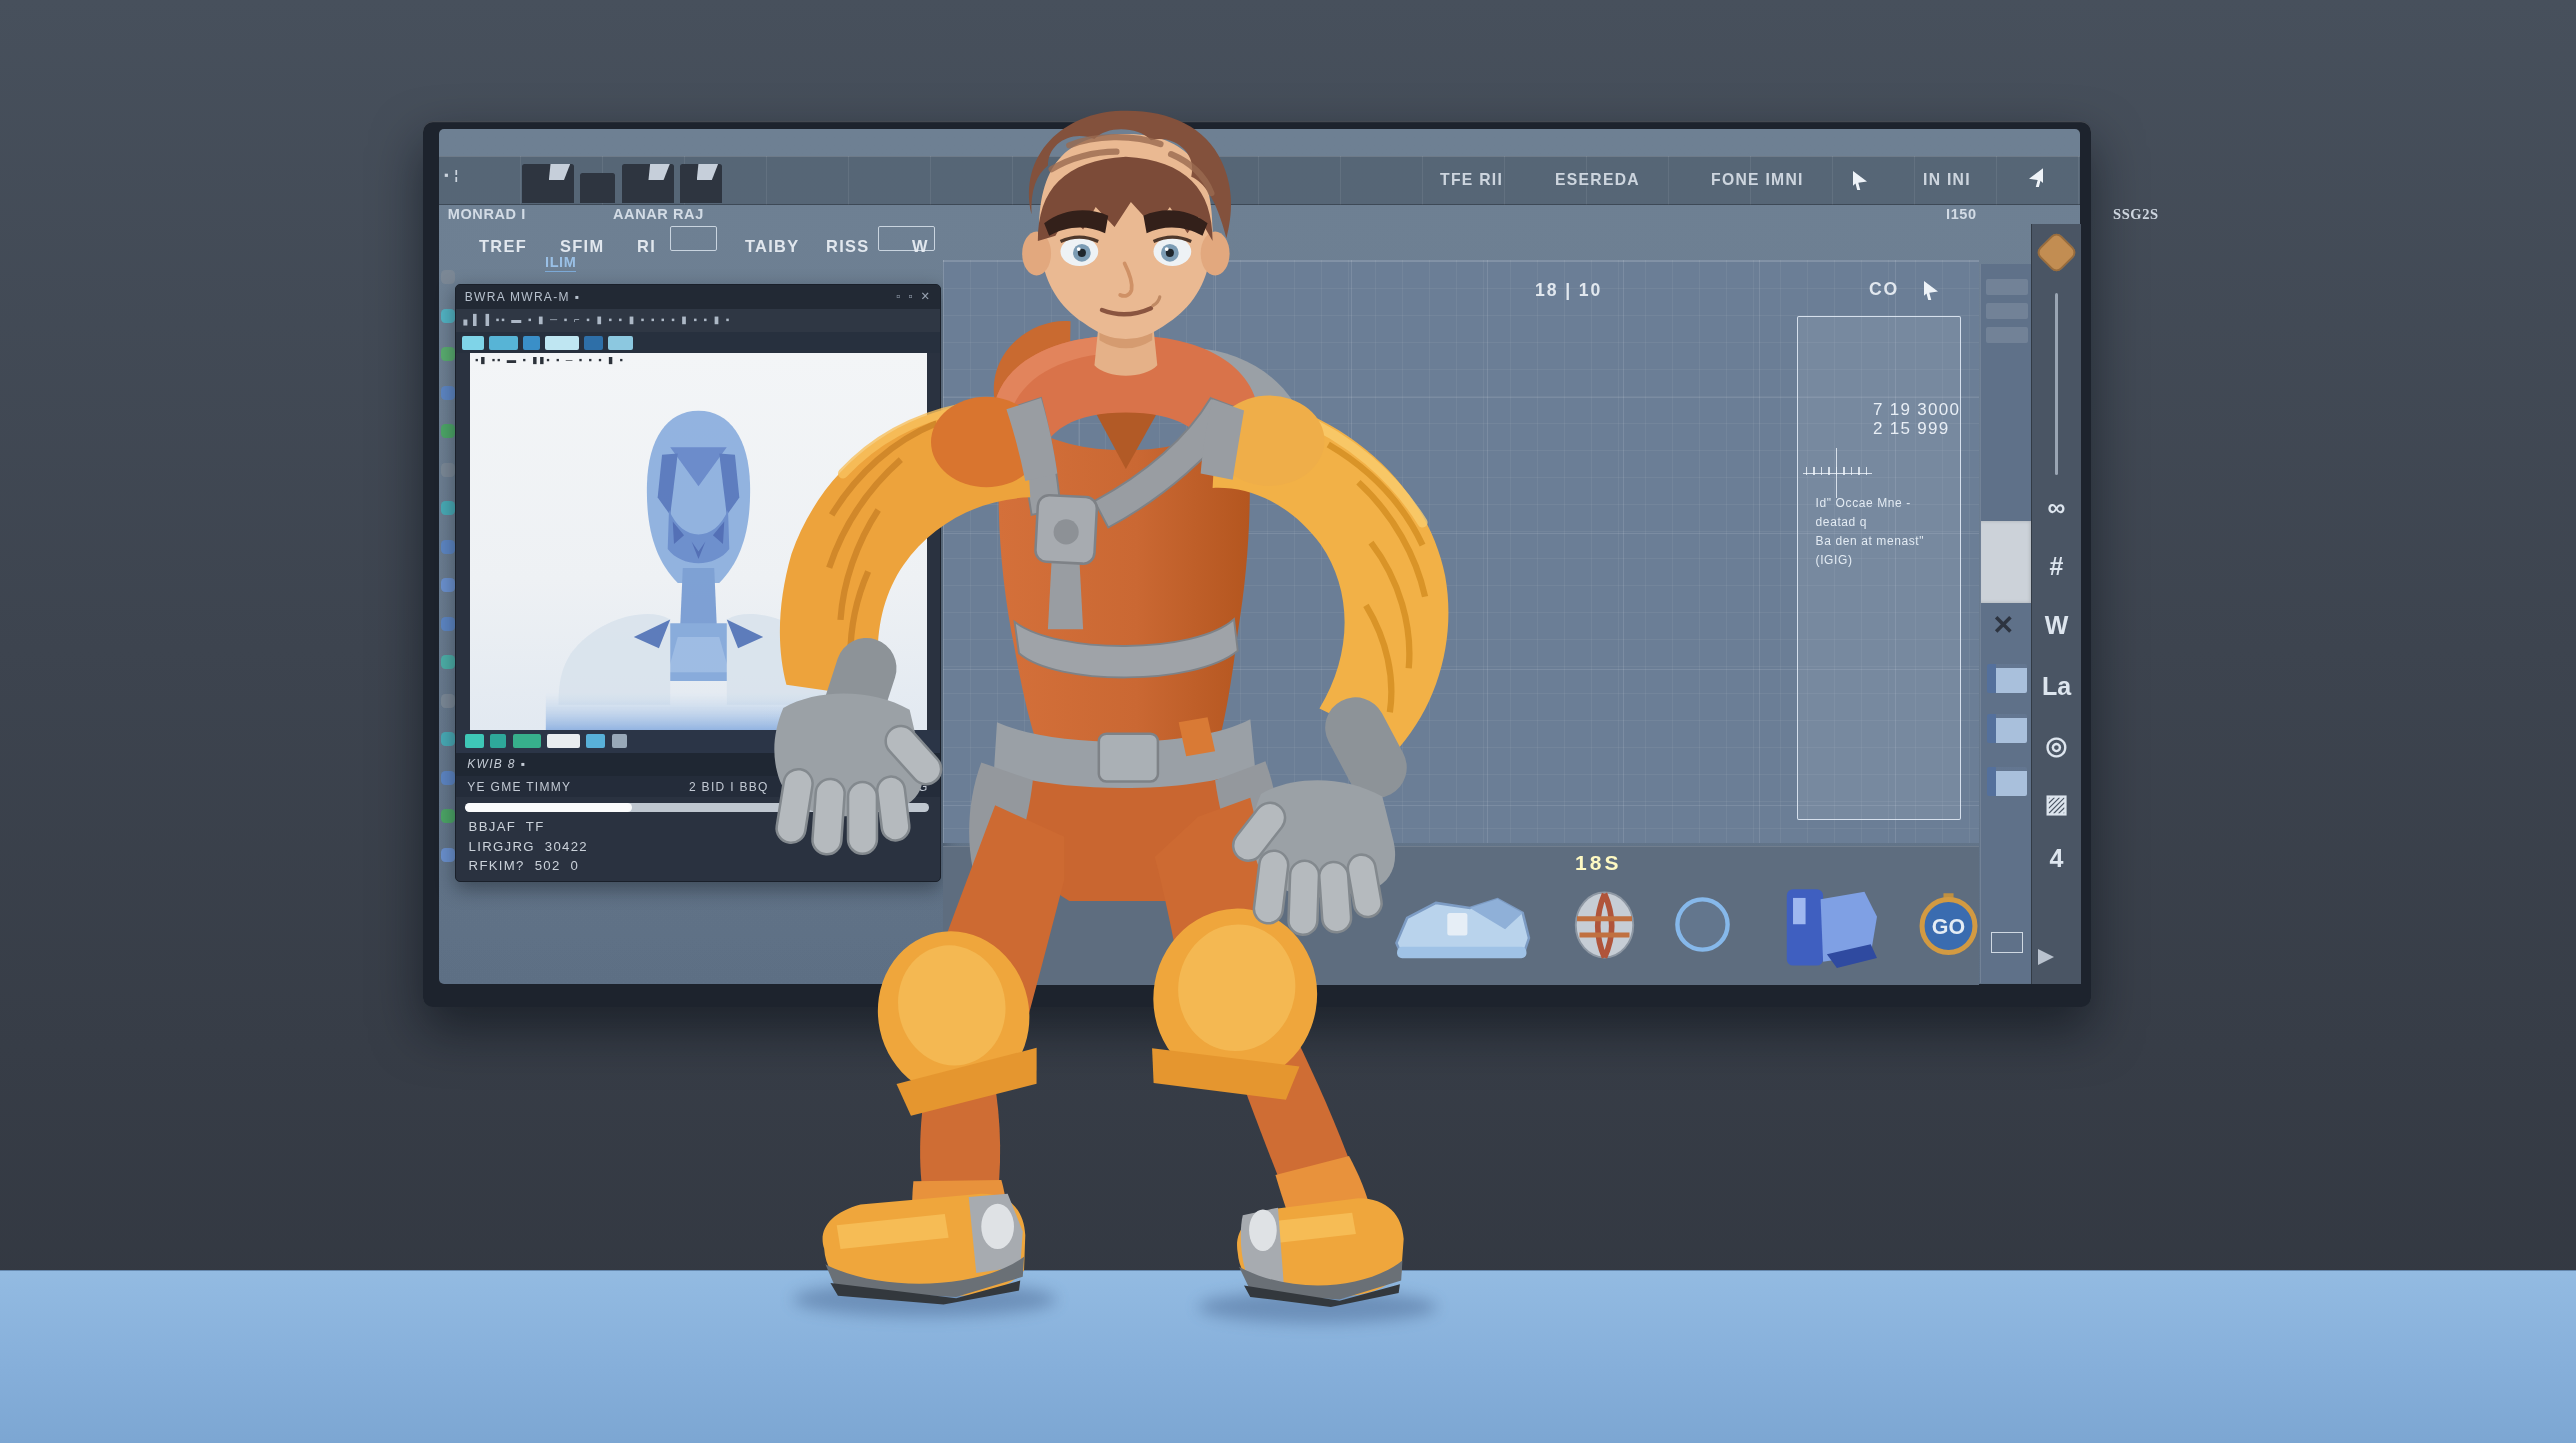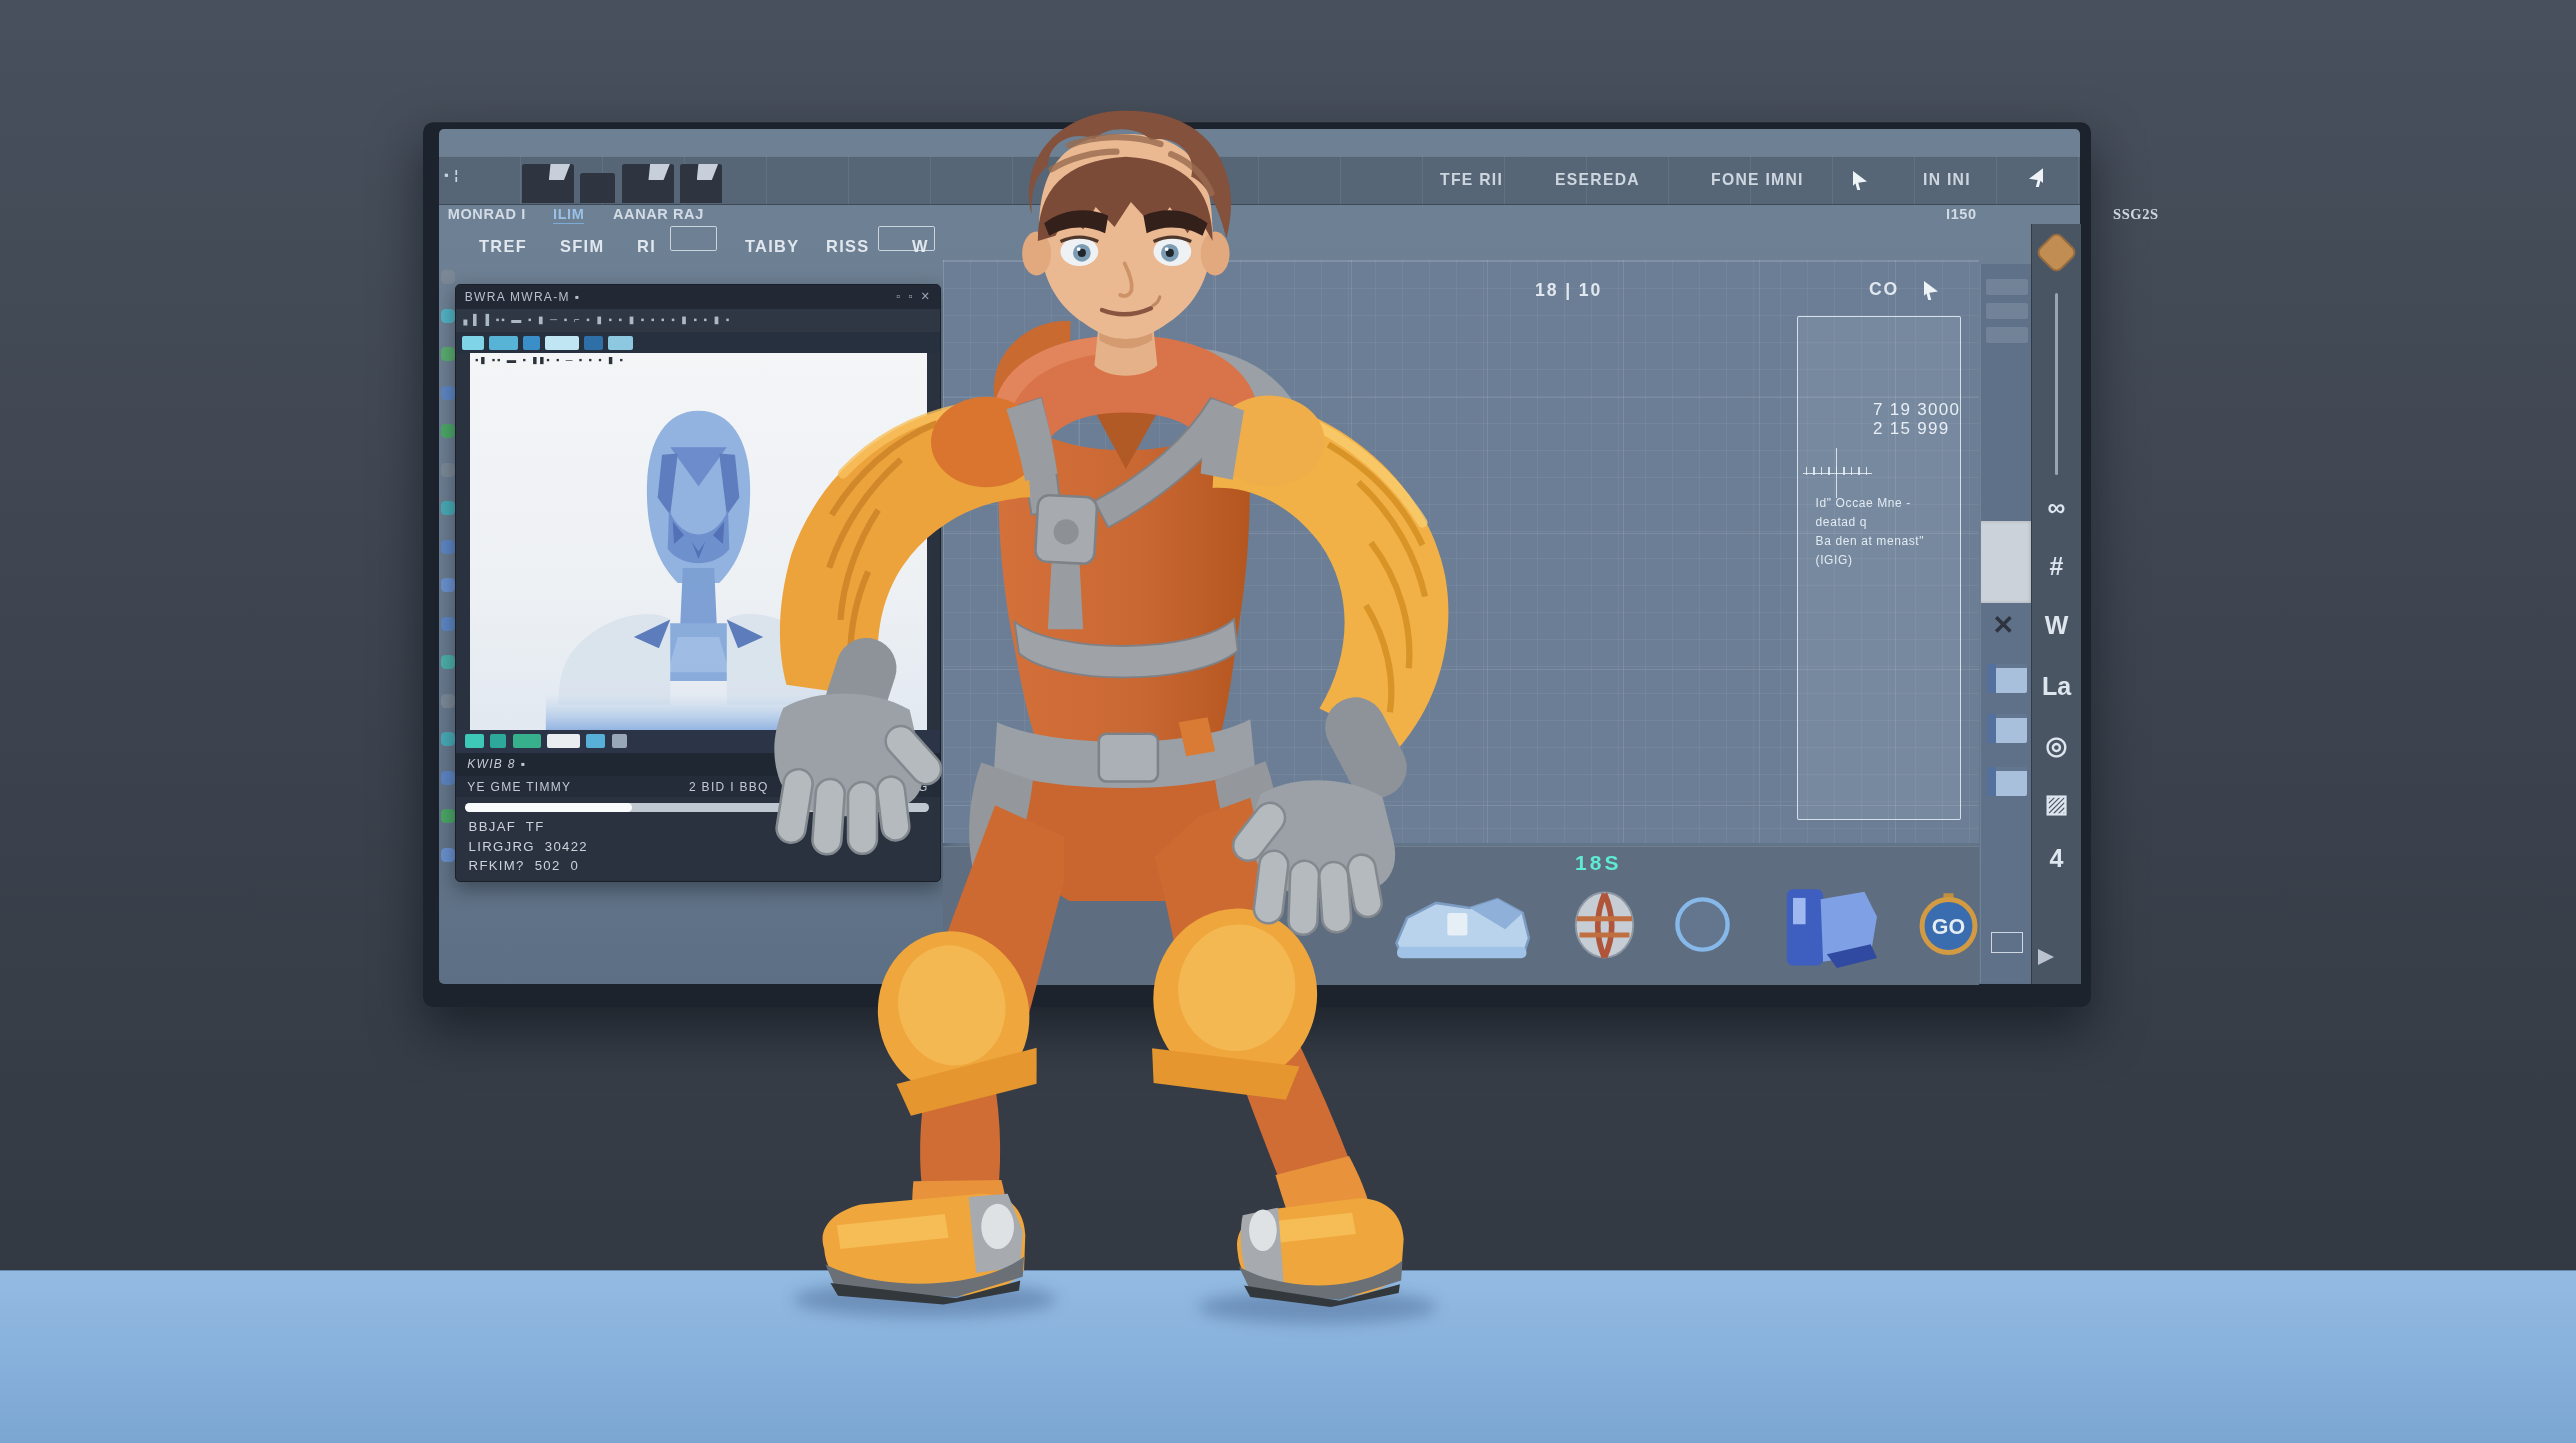--- a/index.html
+++ b/index.html
@@ -96,21 +96,21 @@
   .bp-cross-h{position:absolute;left:5px;top:156px;width:69px;height:1.3px;background:rgba(240,246,252,.8);}
   .bp-cross-v{position:absolute;left:38px;top:131px;width:1.3px;height:50px;background:rgba(240,246,252,.8);}
   .bp-ticks{position:absolute;left:7.5px;top:150px;width:63px;height:7.5px;
       background:repeating-linear-gradient(90deg,rgba(240,246,252,.8) 0 1.3px,transparent 1.3px 7.5px);}
   .bp-note{position:absolute;left:17.6px;top:177px;width:135px;font-size:12px;color:#e3ebf3;filter:blur(0.6px);
       letter-spacing:0.6px;line-height:19px;}
   .bp-foot{position:absolute;left:58px;top:561px;font-size:10px;color:#dfe8f1;filter:blur(0.6px);letter-spacing:0.6px;white-space:nowrap;}
 
   .dockzone{position:absolute;left:943px;top:846px;width:1036px;height:138px;background:#5e6d7f;
       border-top:0.6px solid rgba(255,255,255,.12);}
-  .dock-label{position:absolute;left:632px;top:3.8px;font-size:21px;font-weight:bold;color:#5eead4;
+  .dock-label{position:absolute;left:632px;top:3.8px;font-size:21px;font-weight:bold;color:#fef9c3;
       letter-spacing:3.1px;filter:blur(0.3px);}
   .dock-ic{position:absolute;}
 
   
   .rightcol{position:absolute;left:1980px;top:264px;width:52px;height:719px;background:#5f7189;
       border-left:0.6px solid rgba(255,255,255,.12);}
   .rc-tile{position:absolute;left:5px;width:42px;height:16.4px;background:rgba(255,255,255,.12);border-radius:1.9px;}
   .rc-light{position:absolute;left:0px;top:257px;width:52px;height:82px;background:#ccd2d9;box-shadow:inset -2.5px 0 3.8px rgba(0,0,0,.18);}
   .rc-x{position:absolute;left:11.3px;top:345px;font-size:26.4px;font-weight:bold;color:#2d3440;}
   .rc-thumb{position:absolute;left:5.7px;width:40px;height:29px;background:#a9c0dc;border-radius:1.9px;
@@ -152,21 +152,21 @@
   </div>
   <div class="ftabs">
     <span class="ftab notch"></span>
     <span class="ftab small"></span>
     <span class="ftab notch"></span>
     <span class="ftab notch" style="width:42px;"></span>
   </div>
 
   <div class="menubar">
     <span class="mb-txt" style="left:8.8px;">MONRAD I</span>
-    <span class="mb-txt mb-accent" style="left:114px;">ILIM</span>
+    <span class="mb-txt mb-accent" style="left:106px;margin-top:48px;">ILIM</span>
     <span class="mb-txt" style="left:174px;">AANAR RAJ</span>
     <span class="mb-txt" style="left:1507px;">I150</span>
     <span class="mb-txt" style="left:1674px;font-family:Liberation Serif, serif;">SSG2S</span>
   </div>
 
   <div class="tabsrow">
     <span class="tabbtn" style="left:40px;">TREF</span>
     <span class="tabbtn" style="left:121px;">SFIM</span>
     <span class="tabbtn" style="left:198px;">RI</span>
     <span class="tabbox" style="left:231px;width:45px;"></span>

